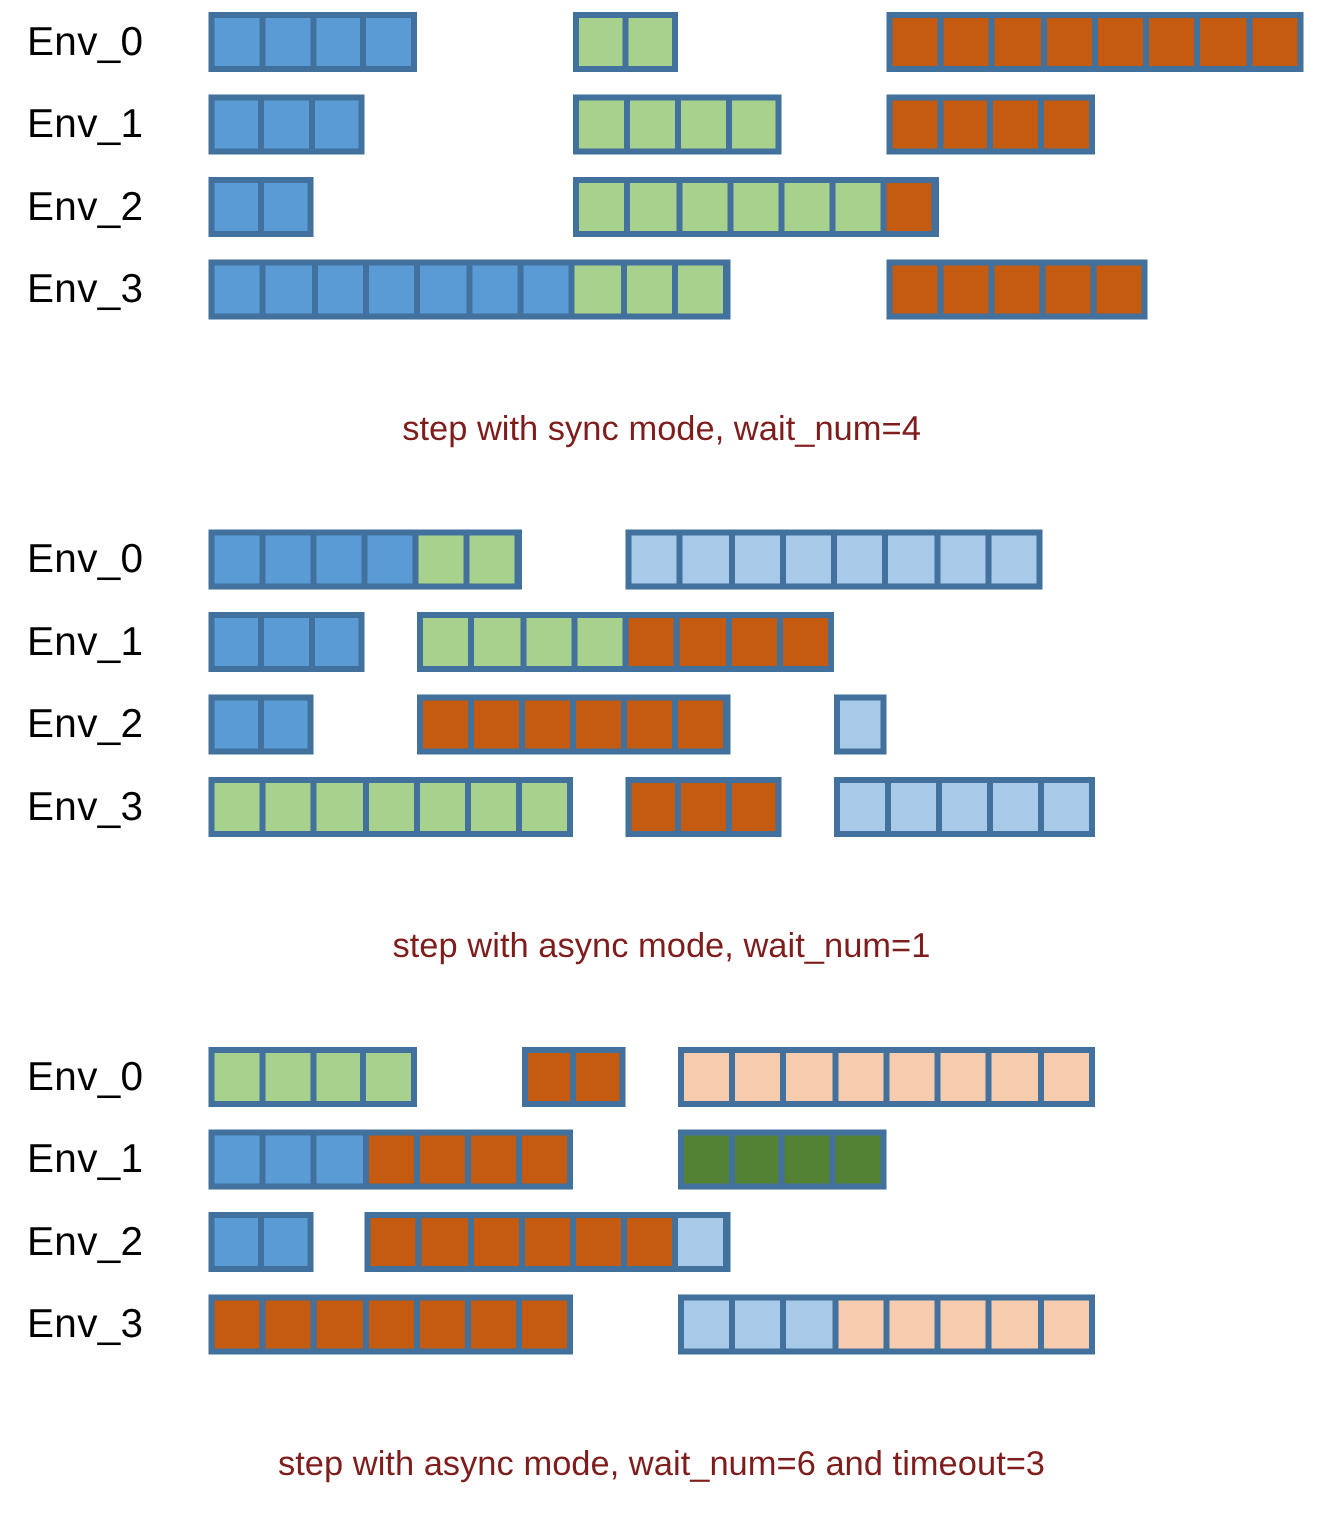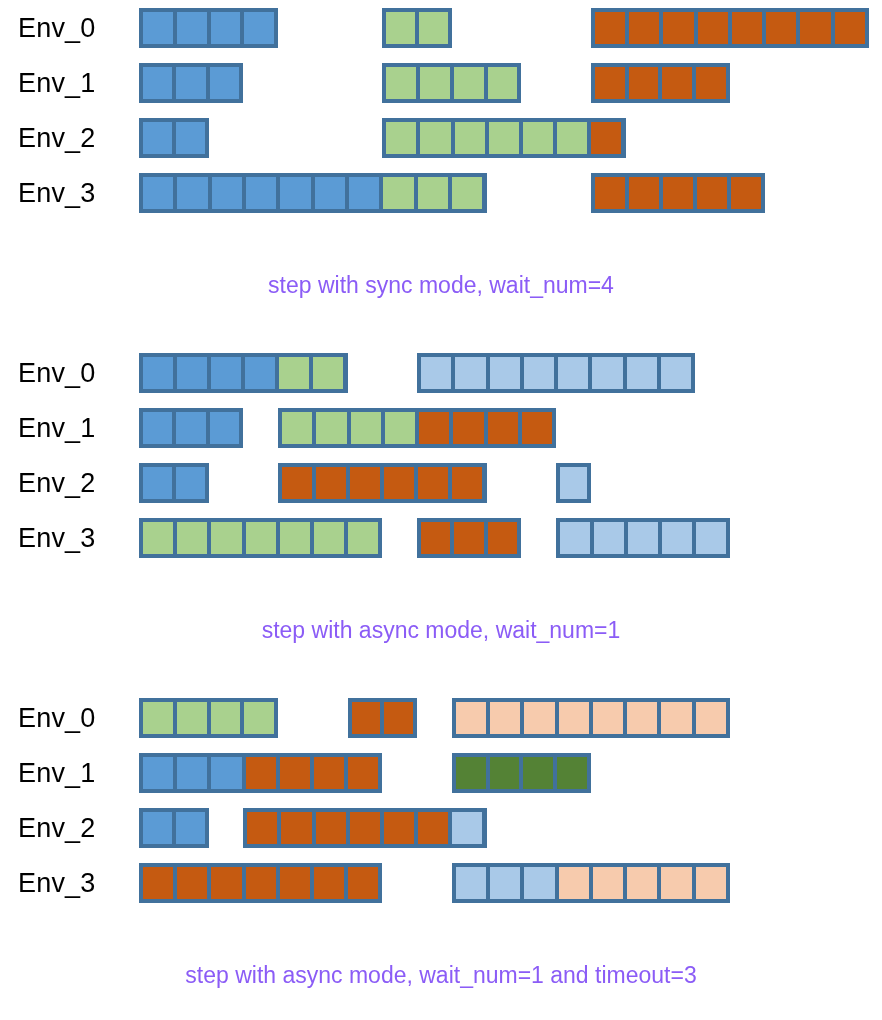--- a/index.html
+++ b/index.html
@@ -71,21 +71,21 @@
     box-sizing: border-box;
   }
 
   .caption {
     position: absolute;
     left: 0;
     width: 882px;
     text-align: center;
     font-size: 23px;
     line-height: 1.2;
-    color: #8b5cf6;
+    color: #7f1d1d;
     white-space: nowrap;
   }
 </style>
 </head>
 <body>
 
 <div class="diagram">
   <div id="diagram-root">
       <div class="panel" style="top: 0px;">
         <div class="row">
@@ -353,15 +353,15 @@
               <div class="cell" style="background: rgb(169, 201, 232); flex: 1 1 0px;"></div>
               <div class="cell" style="background: rgb(247, 203, 173); flex: 1 1 0px;"></div>
               <div class="cell" style="background: rgb(247, 203, 173); flex: 1 1 0px;"></div>
               <div class="cell" style="background: rgb(247, 203, 173); flex: 1 1 0px;"></div>
               <div class="cell" style="background: rgb(247, 203, 173); flex: 1 1 0px;"></div>
               <div class="cell" style="background: rgb(247, 203, 173); flex: 1 1 0px;"></div>
             </div>
           </div>
         </div>
       </div>
-      <div class="caption" style="top: 962px;">step with async mode, wait_num=1 and timeout=3</div>
+      <div class="caption" style="top: 962px;">step with async mode, wait_num=6 and timeout=3</div>
     </div>
 </div>
 
 </body></html>

